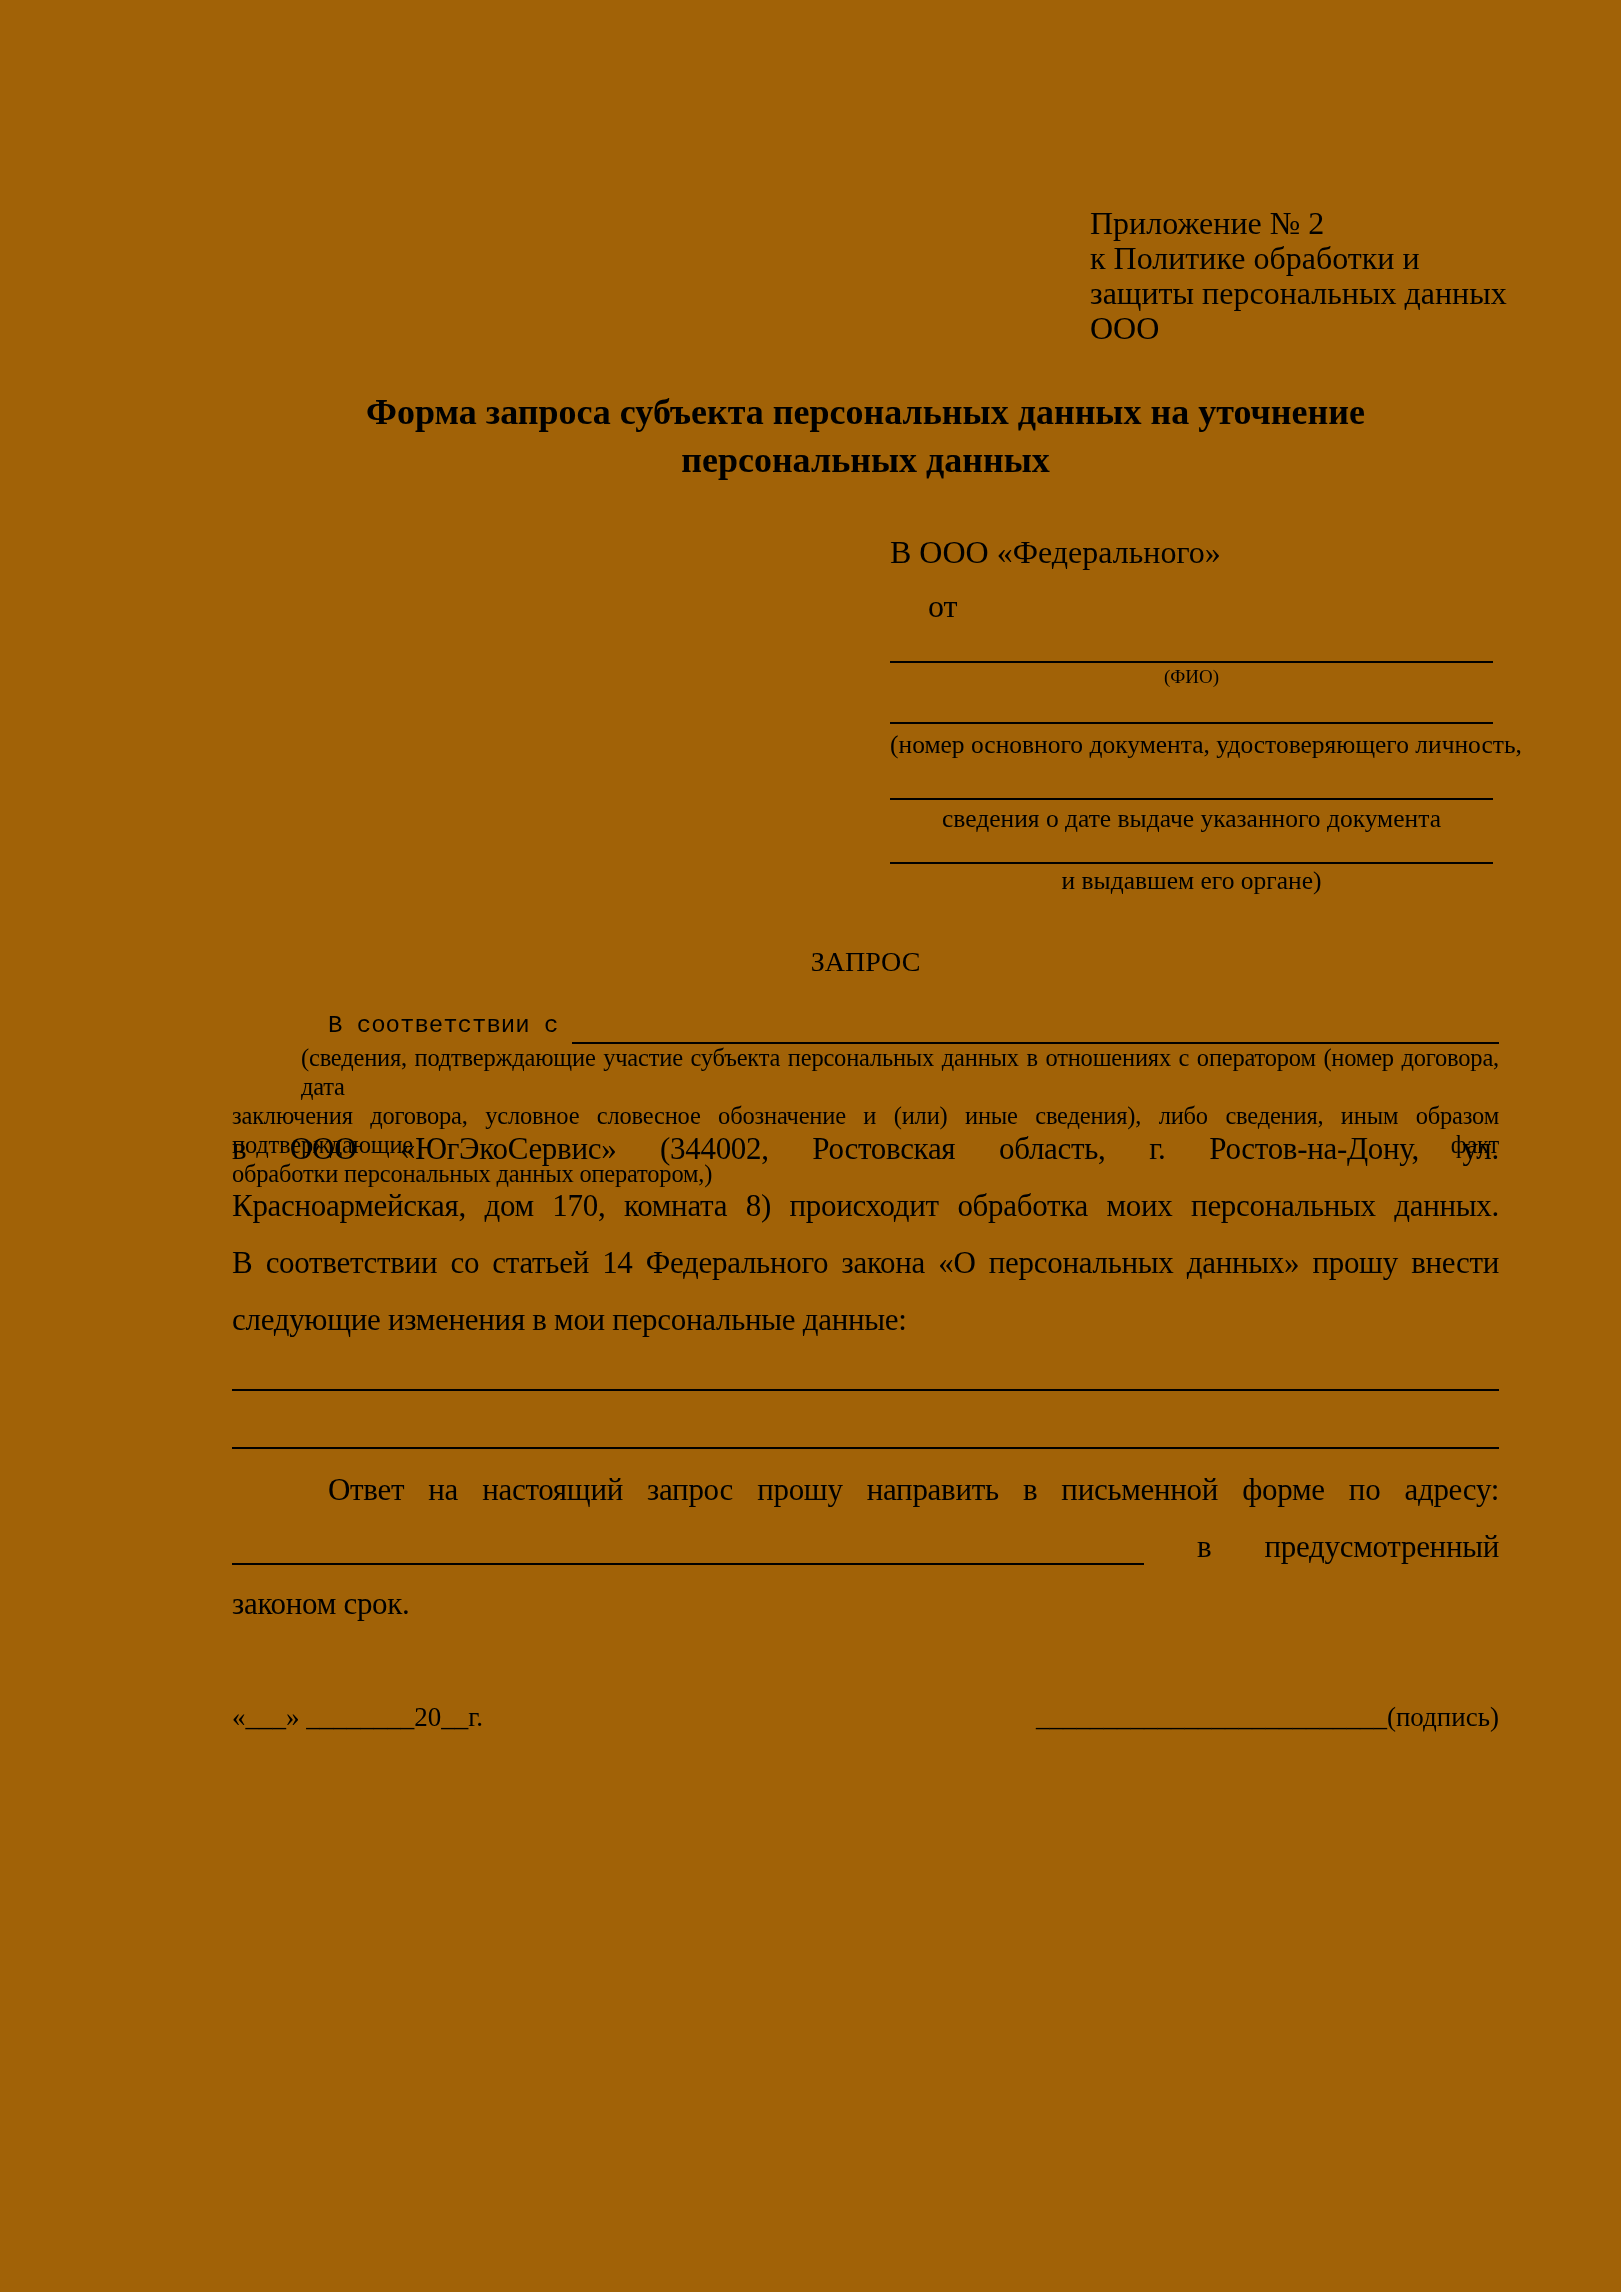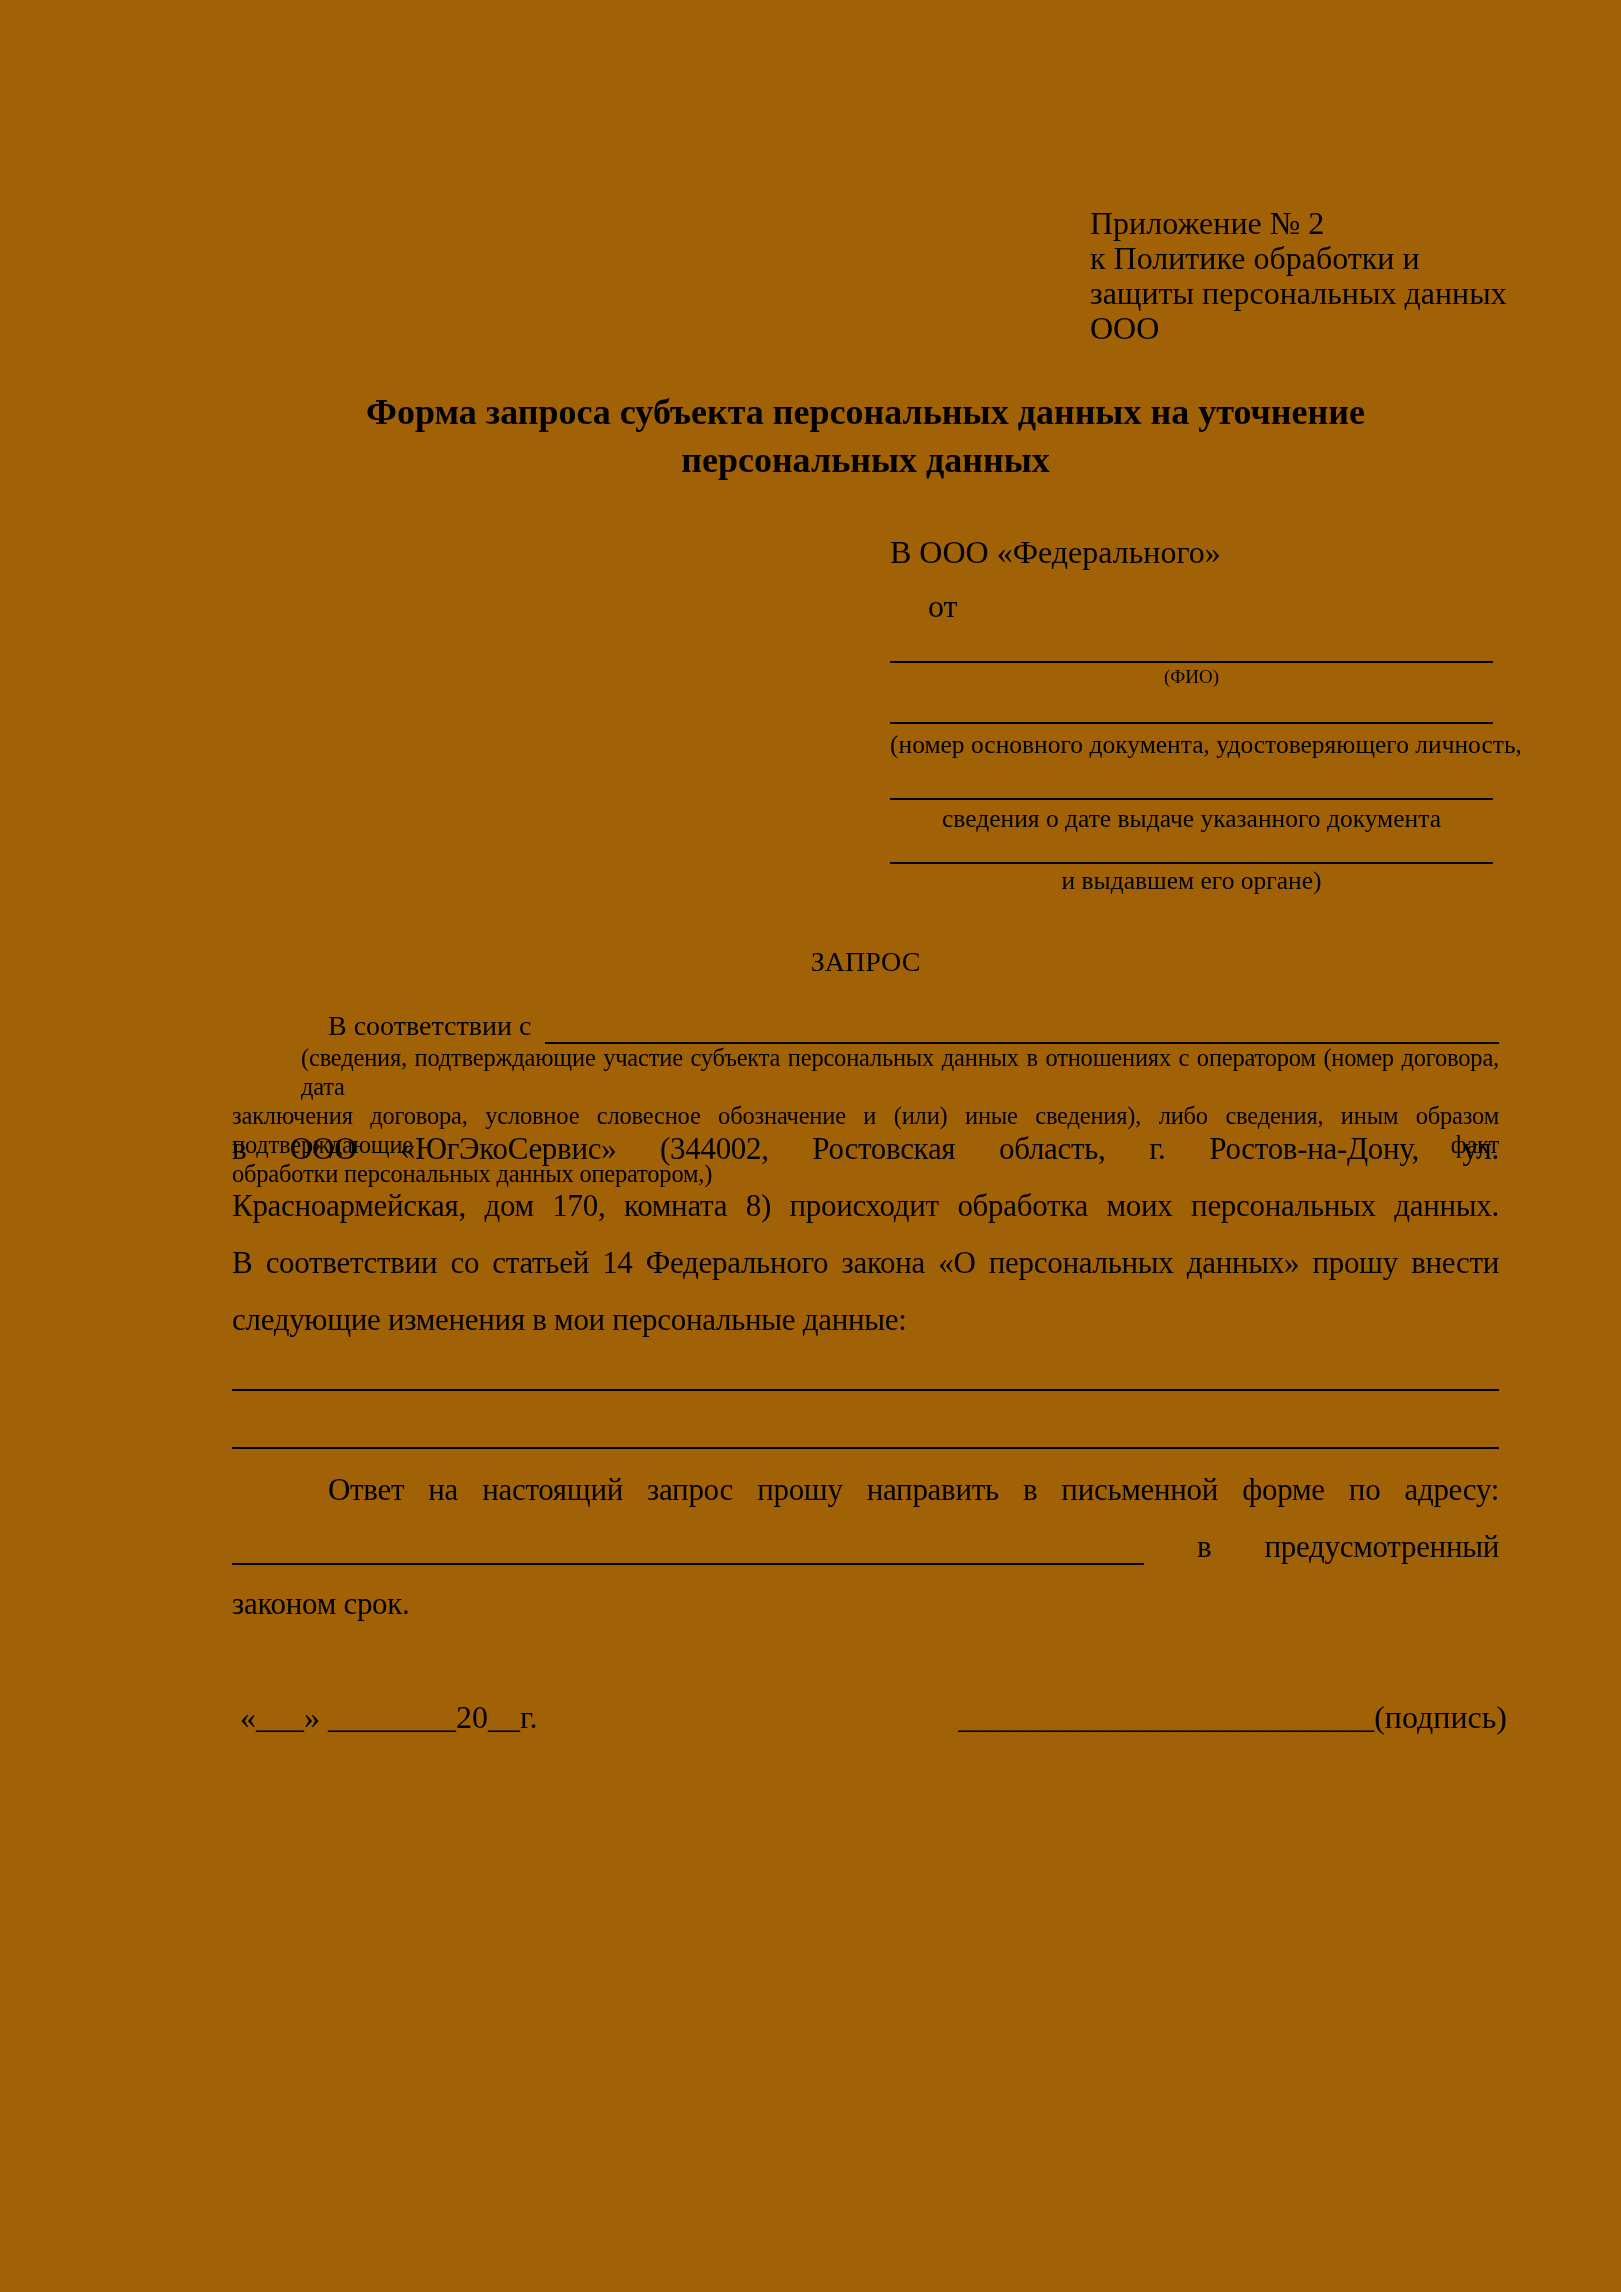--- a/index.html
+++ b/index.html
@@ -22,41 +22,41 @@
 
   
   .addr-to   { left:890px; top:534px; font-size:32px; }
   .addr-from { left:928px; top:588px; font-size:32px; }
   .fline { left:890px; width:603px; height:0; border-top:2px solid #000; }
   .fcap  { left:890px; width:603px; text-align:center; white-space:nowrap; font-size:25.5px; }
   .fcap-fio { font-size:19px; }
 
   .zapros { left:232px; top:946px; width:1267px; text-align:center; font-size:28px; }
 
-  .intro-row { left:232px; top:997px; width:1267px; height:57px; display:flex; align-items:flex-start; font-size:28px; line-height:57px; }
+  .intro-row { left:232px; top:997px; width:1267px; height:57px; display:flex; align-items:flex-start; font-size:24px; line-height:57px;font-family:Liberation Mono, monospace; }
   .intro-row .pfx { padding-left:96px; white-space:nowrap; }
   .intro-row .fill { flex:1; height:0; border-top:2px solid #000; margin-top:45px; margin-left:13.7px; }
 
   .note { left:232px; top:1043px; width:1267px; font-size:24.5px; line-height:29px; letter-spacing:-0.2px; }
   .note .n1 { padding-left:69px; }
   .jl { text-align:justify; text-align-last:justify; }
 
   .body-par { left:232px; top:1120px; width:1267px; font-size:31px; letter-spacing:-0.3px; }
   .body-par > div { height:57px; line-height:57px; white-space:normal; }
 
   .blank { left:232px; width:1267px; height:0; border-top:2.9px solid #000; }
 
   .reply { left:232px; top:1461px; width:1267px; font-size:31px; letter-spacing:-0.3px; }
   .reply > div { height:57px; line-height:57px; }
   .reply .r1 { text-indent:96px; }
   .reply .r2 { display:flex; justify-content:space-between; align-items:flex-start; }
   .reply .r2 .addr-fill { width:912px; height:0; border-top:2.9px solid #000; margin-top:45px; }
   .reply .r2 span { white-space:nowrap; }
 
-  .date-row { left:240px; top:1689px; width:1267px; height:57px; line-height:57px; display:flex; justify-content:space-between; font-size:32px;gap:43px; }
+  .date-row { left:232px; top:1689px; width:1267px; height:57px; line-height:57px; display:flex; justify-content:space-between; font-size:27px;gap:43px; }
   .date-row span { white-space:nowrap; }
 </style>
 </head>
 <body>
 
 <div class="page">
 
   <div class="abs hdr-note">
     <div>Приложение № 2</div>
     <div>к Политике обработки и</div>

